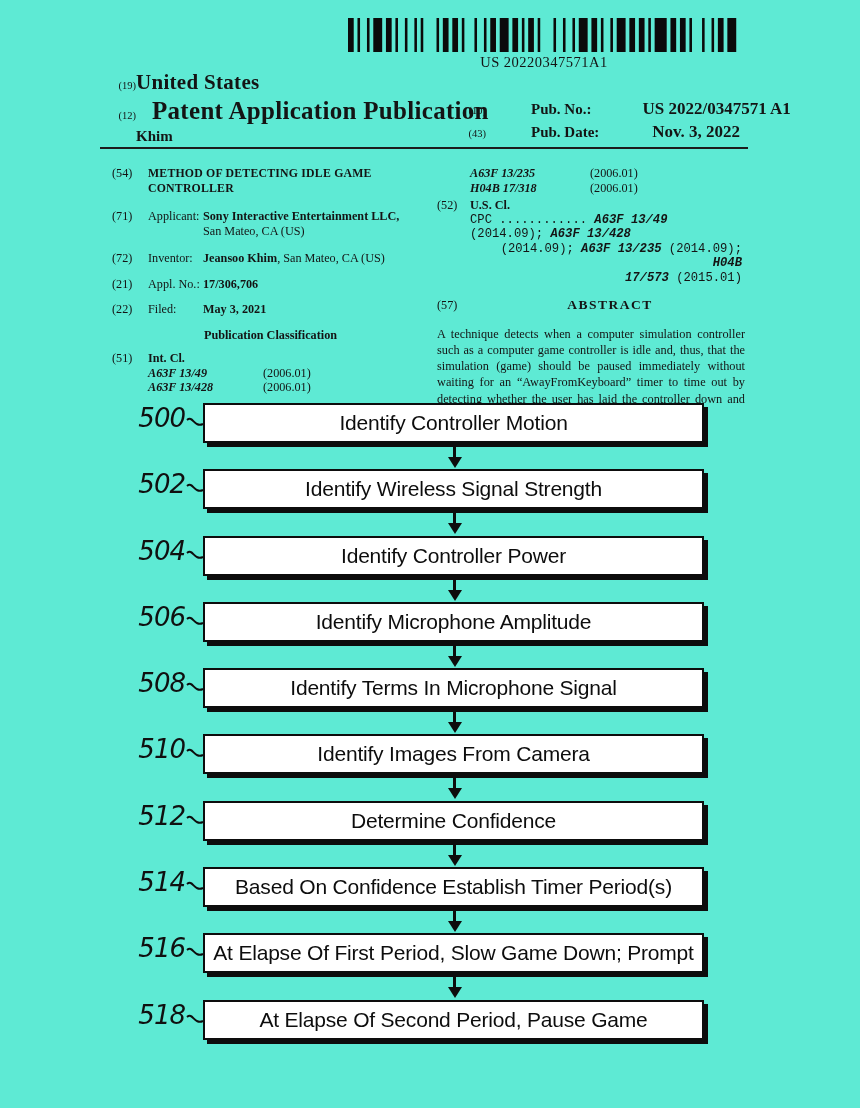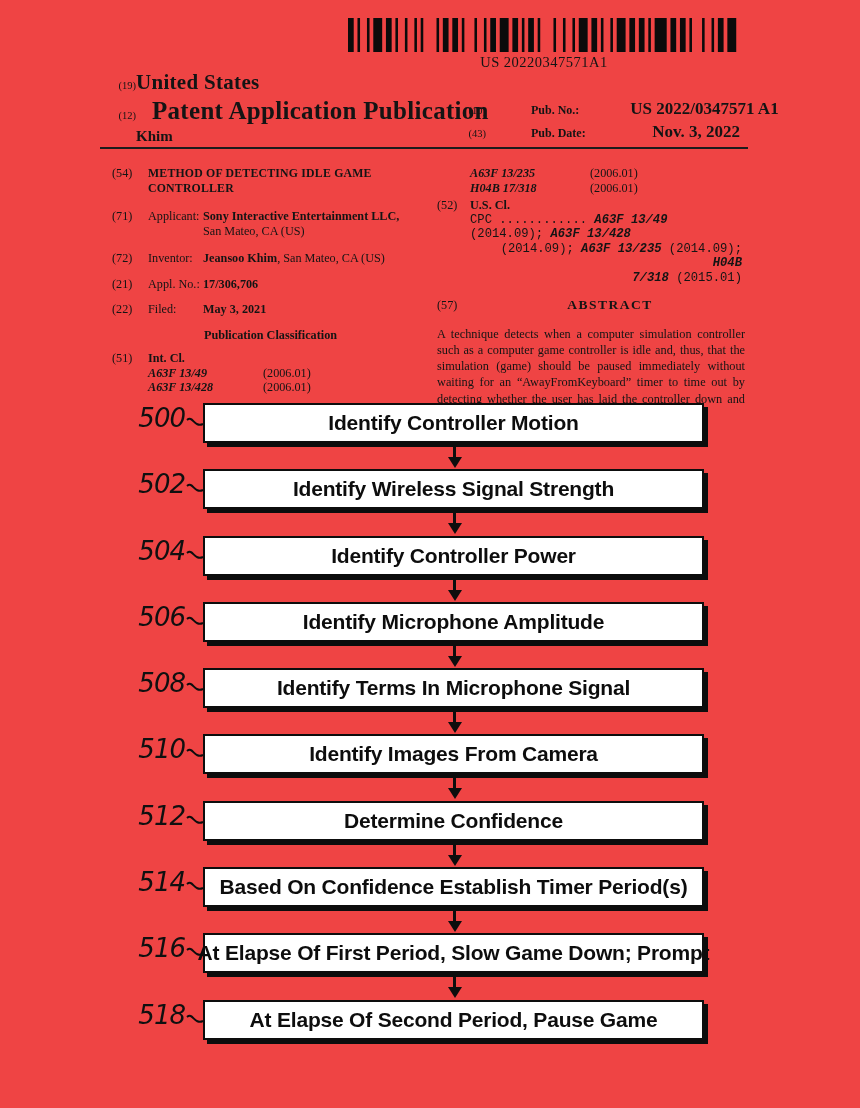--- a/index.html
+++ b/index.html
@@ -1,36 +1,36 @@
 <!DOCTYPE html>
 <html><head>
 <meta charset="utf-8">
 <style>
   * { margin:0; padding:0; box-sizing:border-box; }
   html,body { background:#e8e8e8; }
   .page {
     position:relative; width:860px; height:1108px; margin:0 auto;
-    background:#ef4444; color:#141414; overflow:hidden;
+    background:#5eead4; color:#141414; overflow:hidden;
     font-family:"Liberation Serif", serif;
   }
   
   .barcode-wrap { position:absolute; left:348px; top:18px; width:392px; text-align:center; }
   .barcode { display:block; width:392px; height:34px; }
   .barcode-text { font-size:14.5px; letter-spacing:0.5px; margin-top:2px; }
   
   .hdr-left { position:absolute; left:110px; top:70px; width:360px; }
   .hdr-row { display:flex; align-items:baseline; }
   .sm-num { font-size:10.5px; width:26px; flex:0 0 auto;text-align:right; }
   .hdr-big { font-weight:bold; font-size:21px; letter-spacing:0.3px; }
   .hdr-kind { font-weight:bold; font-size:25px; letter-spacing:0.3px; white-space:nowrap; }
   .hdr-author { font-weight:bold; font-size:15px; margin-left:26px; margin-top:3px; }
   .hdr-right { position:absolute; left:462px; top:99px; width:278px; }
   .hdr-right .row { display:flex; align-items:baseline; margin-bottom:3px;gap:45px; }
   .hdr-right .sm-num { width:24px; }
-  .hdr-right .lbl { font-weight:bold; font-size:12px; margin-right:6px; white-space:nowrap; }
+  .hdr-right .lbl { font-weight:bold; font-size:15px; margin-right:6px; white-space:nowrap; }
   .hdr-right .val { font-weight:bold; font-size:17px; white-space:nowrap; margin-left:auto; }
   .hdr-rule { position:absolute; left:100px; top:147px; width:648px; border-top:2px solid #1c1c1c; }
   
   .col { position:absolute; font-size:12.2px; line-height:14.5px; }
   .col-left  { left:112px; top:166px; width:318px; }
   .col-right { left:437px; top:166px; width:308px; }
   .f-row { display:flex; margin-bottom:0; }
   .f-num { width:36px; flex:0 0 auto; }
   .b { font-weight:bold; }
   .bi { font-weight:bold; font-style:italic; }
@@ -58,21 +58,21 @@
     font-size:26px; letter-spacing:-1px; color:#101010;
   }
   .flow-squiggle { position:absolute; left:56px; top:15px; }
   .flow-box {
     position:absolute; left:73px; top:3px; width:501px; height:40px;
     background:#fff; border:2px solid #0d0d0d; box-shadow:4px 4px 0 #0d0d0d;
     display:flex; align-items:center; justify-content:center;
   }
   .flow-box span {
     font-family:"Liberation Sans", sans-serif; font-size:21px; color:#0d0d0d;
-    letter-spacing:-0.2px; white-space:nowrap;font-weight:bold;
+    letter-spacing:-0.2px; white-space:nowrap;
   }
   .flow-arrow { position:absolute; left:316.5px; top:46px; width:16px; }
   .flow-arrow .stem { width:3px; height:11px; background:#0d0d0d; margin:0 auto; }
   .flow-arrow .head {
     width:0; height:0; margin:0 auto;
     border-left:7px solid transparent; border-right:7px solid transparent;
     border-top:11px solid #0d0d0d;
   }
 </style>
 </head>
@@ -219,21 +219,21 @@
       <span class="code bi">H04B 17/318</span>
       <span>(2006.01)</span>
     </div>
     <div class="f-row" style="margin-top:3px;">
       <span class="f-num" style="width:33px;">(52)</span>
       <span class="b">U.S. Cl.</span>
     </div>
     <div class="cpc-block">
       <div class="cpc-l1"><span>CPC ............ </span><span class="bi">A63F 13/49</span><span> (2014.09); </span><span class="bi">A63F 13/428</span></div>
       <div class="cpc-l2"><span>(2014.09); </span><span class="bi">A63F 13/235</span><span> (2014.09); </span><span class="bi">H04B</span></div>
-      <div class="cpc-l3"><span class="bi">7/318</span><span> (2015.01)</span></div>
+      <div class="cpc-l3"><span class="bi">17/573</span><span> (2015.01)</span></div>
     </div>
     <div class="abs-head-row">
       <span class="f-num">(57)</span>
       <span class="abs-heading">ABSTRACT</span>
     </div>
     <div class="abstract">A technique detects when a computer simulation controller such as a computer game controller is idle and, thus, that the simulation (game) should be paused immediately without waiting for an “AwayFromKeyboard” timer to time out by detecting whether the user has laid the controller down and gone away or simply is not responding.</div>
   </div>
 
   <div class="flow" id="flow">
       <div class="flow-row">

